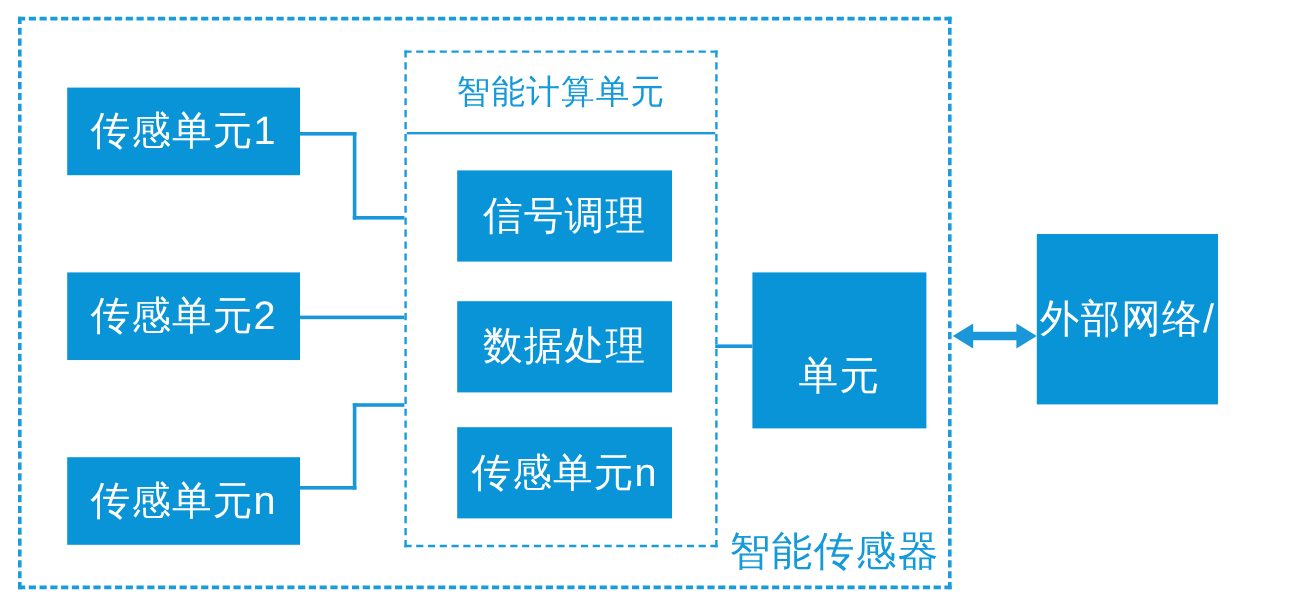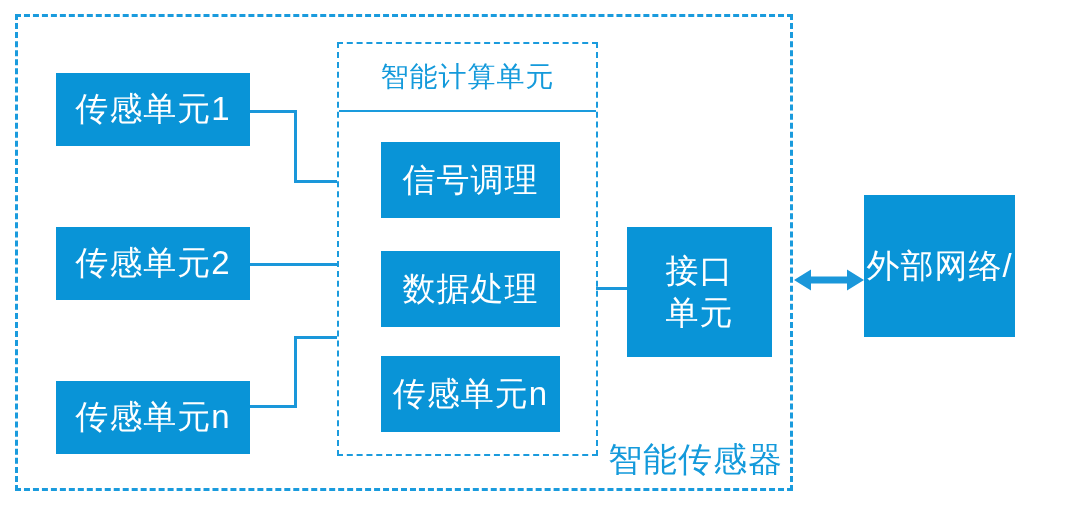--- a/index.html
+++ b/index.html
@@ -90,21 +90,21 @@
   </div>
   <div class="node compute compute2">
     <span>数据处理</span>
   </div>
   <div class="node compute compute3">
     <span>传感单元n</span>
   </div>
 
   <div class="node interface">
     <span>
-      <span>接口</span><br>
+      <br>
       <span>单元</span>
     </span>
   </div>
 
   <div class="arrow-wrap">
     <svg width="70" height="28" viewBox="0 0 70 28" xmlns="http://www.w3.org/2000/svg">
       <path d="M0,14 L17,3.5 L17,10.5 L53,10.5 L53,3.5 L70,14 L53,24.5 L53,17.5 L17,17.5 L17,24.5 Z" fill="#1a97da"></path>
     </svg>
   </div>
 

